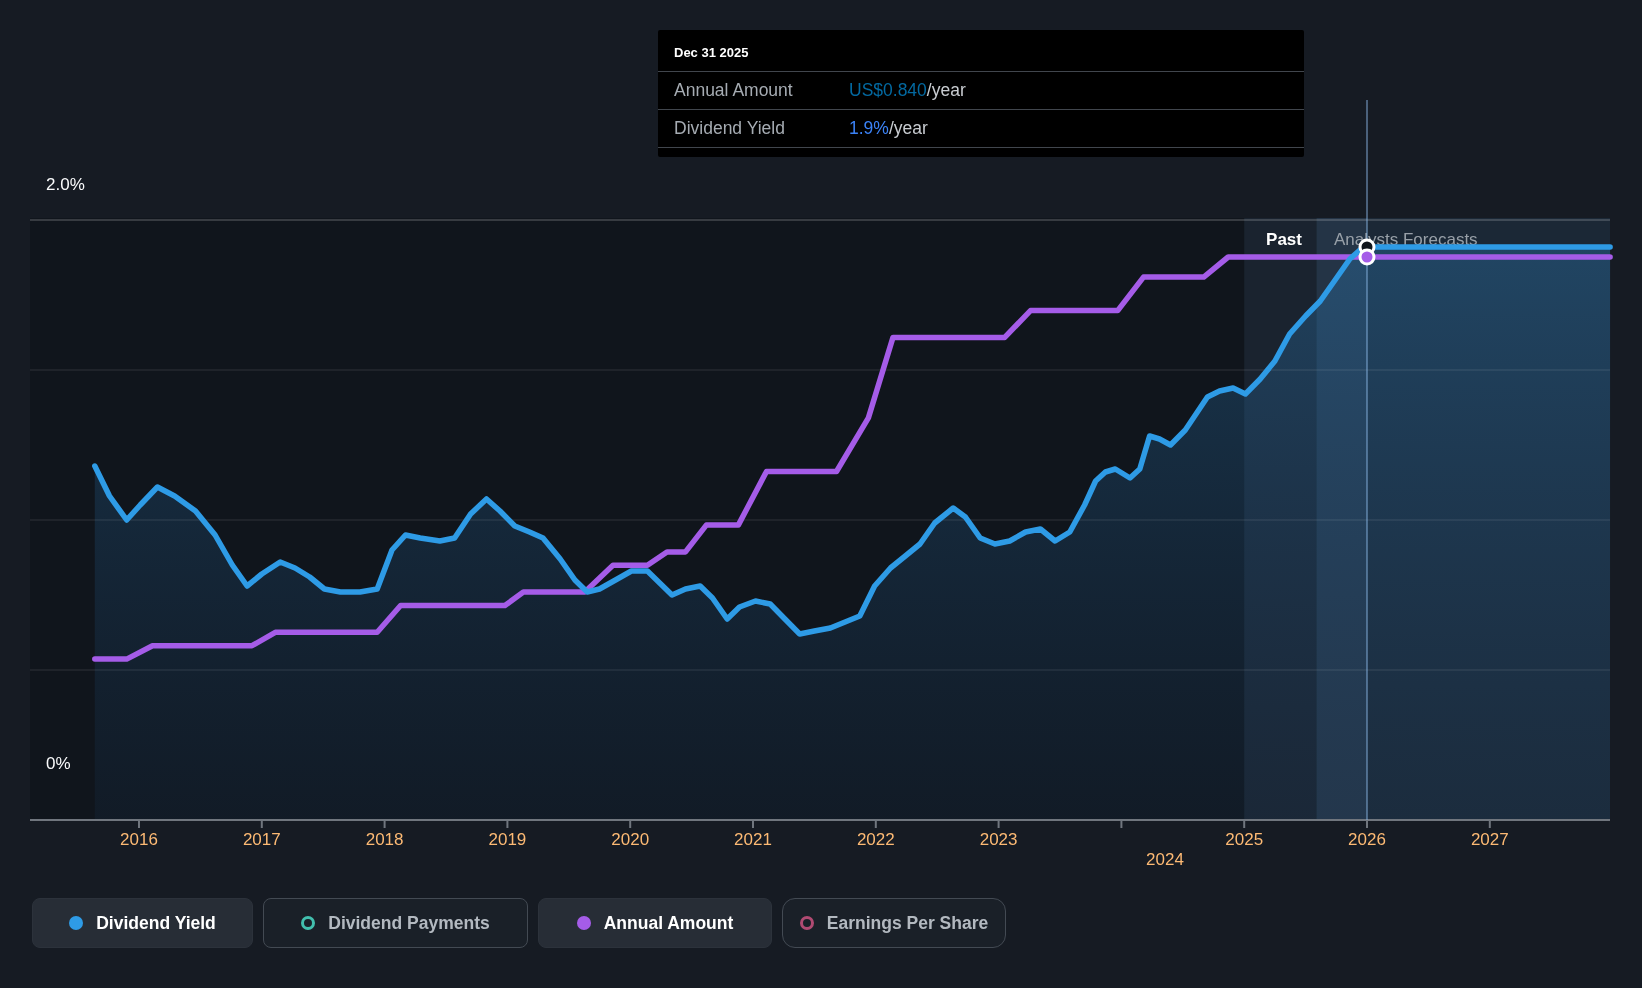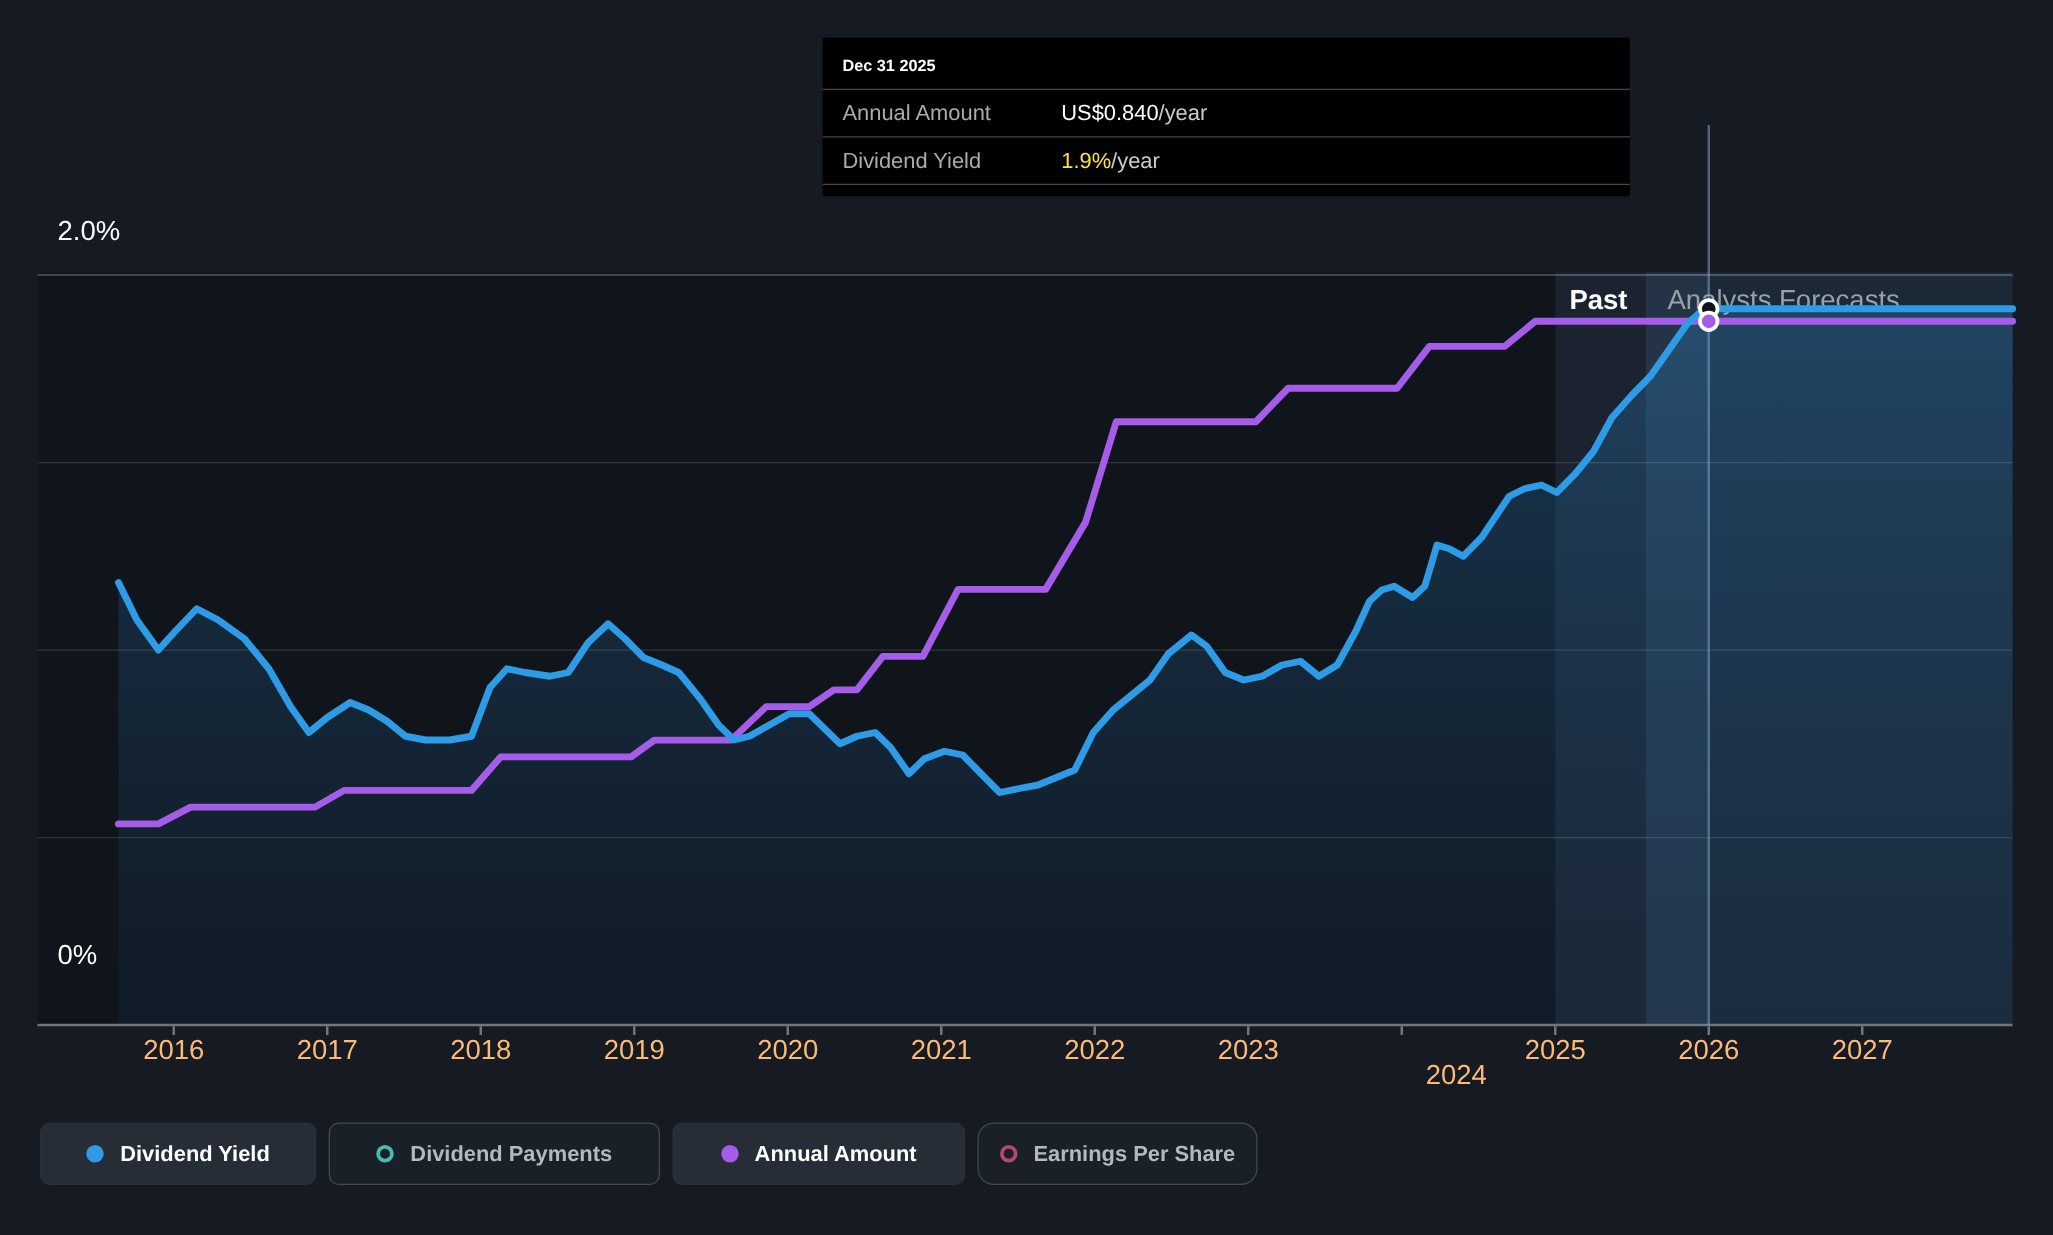--- a/index.html
+++ b/index.html
@@ -1,19 +1,19 @@
 <!DOCTYPE html>
 <html><head>
 <meta charset="utf-8">
 <style>
   html,body{margin:0;padding:0;background:#161b23;}
   body{font-family:"Liberation Sans","DejaVu Sans",sans-serif;}
   #stage{position:relative;width:1642px;height:988px;background:#161b23;overflow:hidden;}
   svg{position:absolute;left:0;top:0;}
-  .lbl{position:absolute;color:#e6e9ec;font-size:22px;line-height:22px;}
+  .lbl{position:absolute;color:#e6e9ec;font-size:17px;line-height:22px;}
   .ylbl{color:#fafbfc;font-weight:500;}
   .yearlbl{width:80px;text-align:center;color:#fdba74;}
   .past-lbl{font-weight:700;color:#ffffff;width:110px;text-align:right;}
   .fc-lbl{color:#98a0a8;}
   
   .tooltip{position:absolute;left:658px;top:30px;width:646px;background:#000000;
            border-radius:2px;padding-bottom:9px;z-index:30;}
   .tt-title{color:#ffffff;font-size:13px;font-weight:700;padding:15px 16px 11px 16px;}
   .tt-row{display:flex;align-items:center;height:37px;margin:0 0;padding:0 16px;
           border-top:1px solid #41464d;font-size:17.5px;}
@@ -88,26 +88,26 @@
  <path d="M94.8,466.0L109.5,496.0L126.7,520.0L140.2,505.0L157.4,487.0L174.6,496.0L195.5,511.0L215.1,535.0L232.3,565.0L247.1,586.0L261.8,574.0L280.2,562.0L295.0,568.0L309.7,577.0L324.4,589.0L340.4,592.0L360.0,592.0L377.2,589.0L392.0,550.0L405.5,535.0L420.2,538.0L439.9,541.0L454.6,538.0L470.6,514.0L486.5,499.0L500.0,511.0L514.8,526.0L529.5,532.0L543.0,538.0L560.2,559.0L574.9,580.0L587.2,592.0L599.5,589.0L615.5,580.0L631.4,571.0L647.4,571.0L659.7,583.0L672.0,595.0L685.5,589.0L700.2,586.0L712.5,598.0L727.2,619.0L739.5,607.0L755.5,601.0L770.2,604.0L784.9,619.0L799.7,634.0L814.4,631.0L830.4,628.0L845.1,622.0L859.8,616.0L874.6,586.0L890.5,568.0L905.3,556.0L920.0,544.0L934.7,523.0L953.2,508.0L965.4,517.0L980.2,538.0L994.9,544.0L1009.7,541.0L1025.6,532.0L1040.4,529.0L1055.1,541.0L1069.8,532.0L1084.6,505.0L1095.6,481.0L1105.4,472.0L1115.3,469.0L1130.0,478.0L1139.8,469.0L1149.6,436.0L1159.5,439.0L1170.5,445.0L1185.3,430.0L1207.4,397.0L1219.6,391.0L1233.1,388.0L1245.4,394.0L1260.2,379.0L1274.9,361.0L1289.6,334.0L1305.6,316.0L1320.3,301.0L1335.1,280.0L1349.8,259.0L1363.3,247.0L1367.0,247.0L1610.1,247.0" fill="none" stroke="#2e9be6" stroke-width="5.5" stroke-linejoin="round" stroke-linecap="round"></path>
  <line x1="1367" y1="100" x2="1367" y2="820" stroke="rgba(140,185,230,0.45)" stroke-width="2"></line>
  <circle cx="1367" cy="247" r="7" fill="#10151c" stroke="#ffffff" stroke-width="3"></circle>
  <circle cx="1367" cy="257" r="7" fill="#a55ce8" stroke="#ffffff" stroke-width="3"></circle>
     </svg>
 
   <div class="tooltip">
     <div class="tt-title">Dec 31 2025</div>
     <div class="tt-row">
       <span class="tt-label">Annual Amount</span>
-      <span class="tt-val" id="tt-val-amount" style="color: #ffffff;">US$0.840</span>
+      <span class="tt-val" id="tt-val-amount" style="color: #0369a1;">US$0.840</span>
       <span class="tt-suffix">/year</span>
     </div>
     <div class="tt-row">
       <span class="tt-label">Dividend Yield</span>
-      <span class="tt-val" id="tt-val-yield" style="color: #fde047;">1.9%</span>
+      <span class="tt-val" id="tt-val-yield" style="color: #3b82f6;">1.9%</span>
       <span class="tt-suffix">/year</span>
     </div>
   </div>
 
   <div class="legend" id="legend">
       <div class="leg-btn active" style="width: 221px;">
         <span class="leg-marker" style="background: rgb(46, 155, 230);"></span>
         <span>Dividend Yield</span>
       </div>
       <div class="leg-btn inactive" style="width: 265px;">

